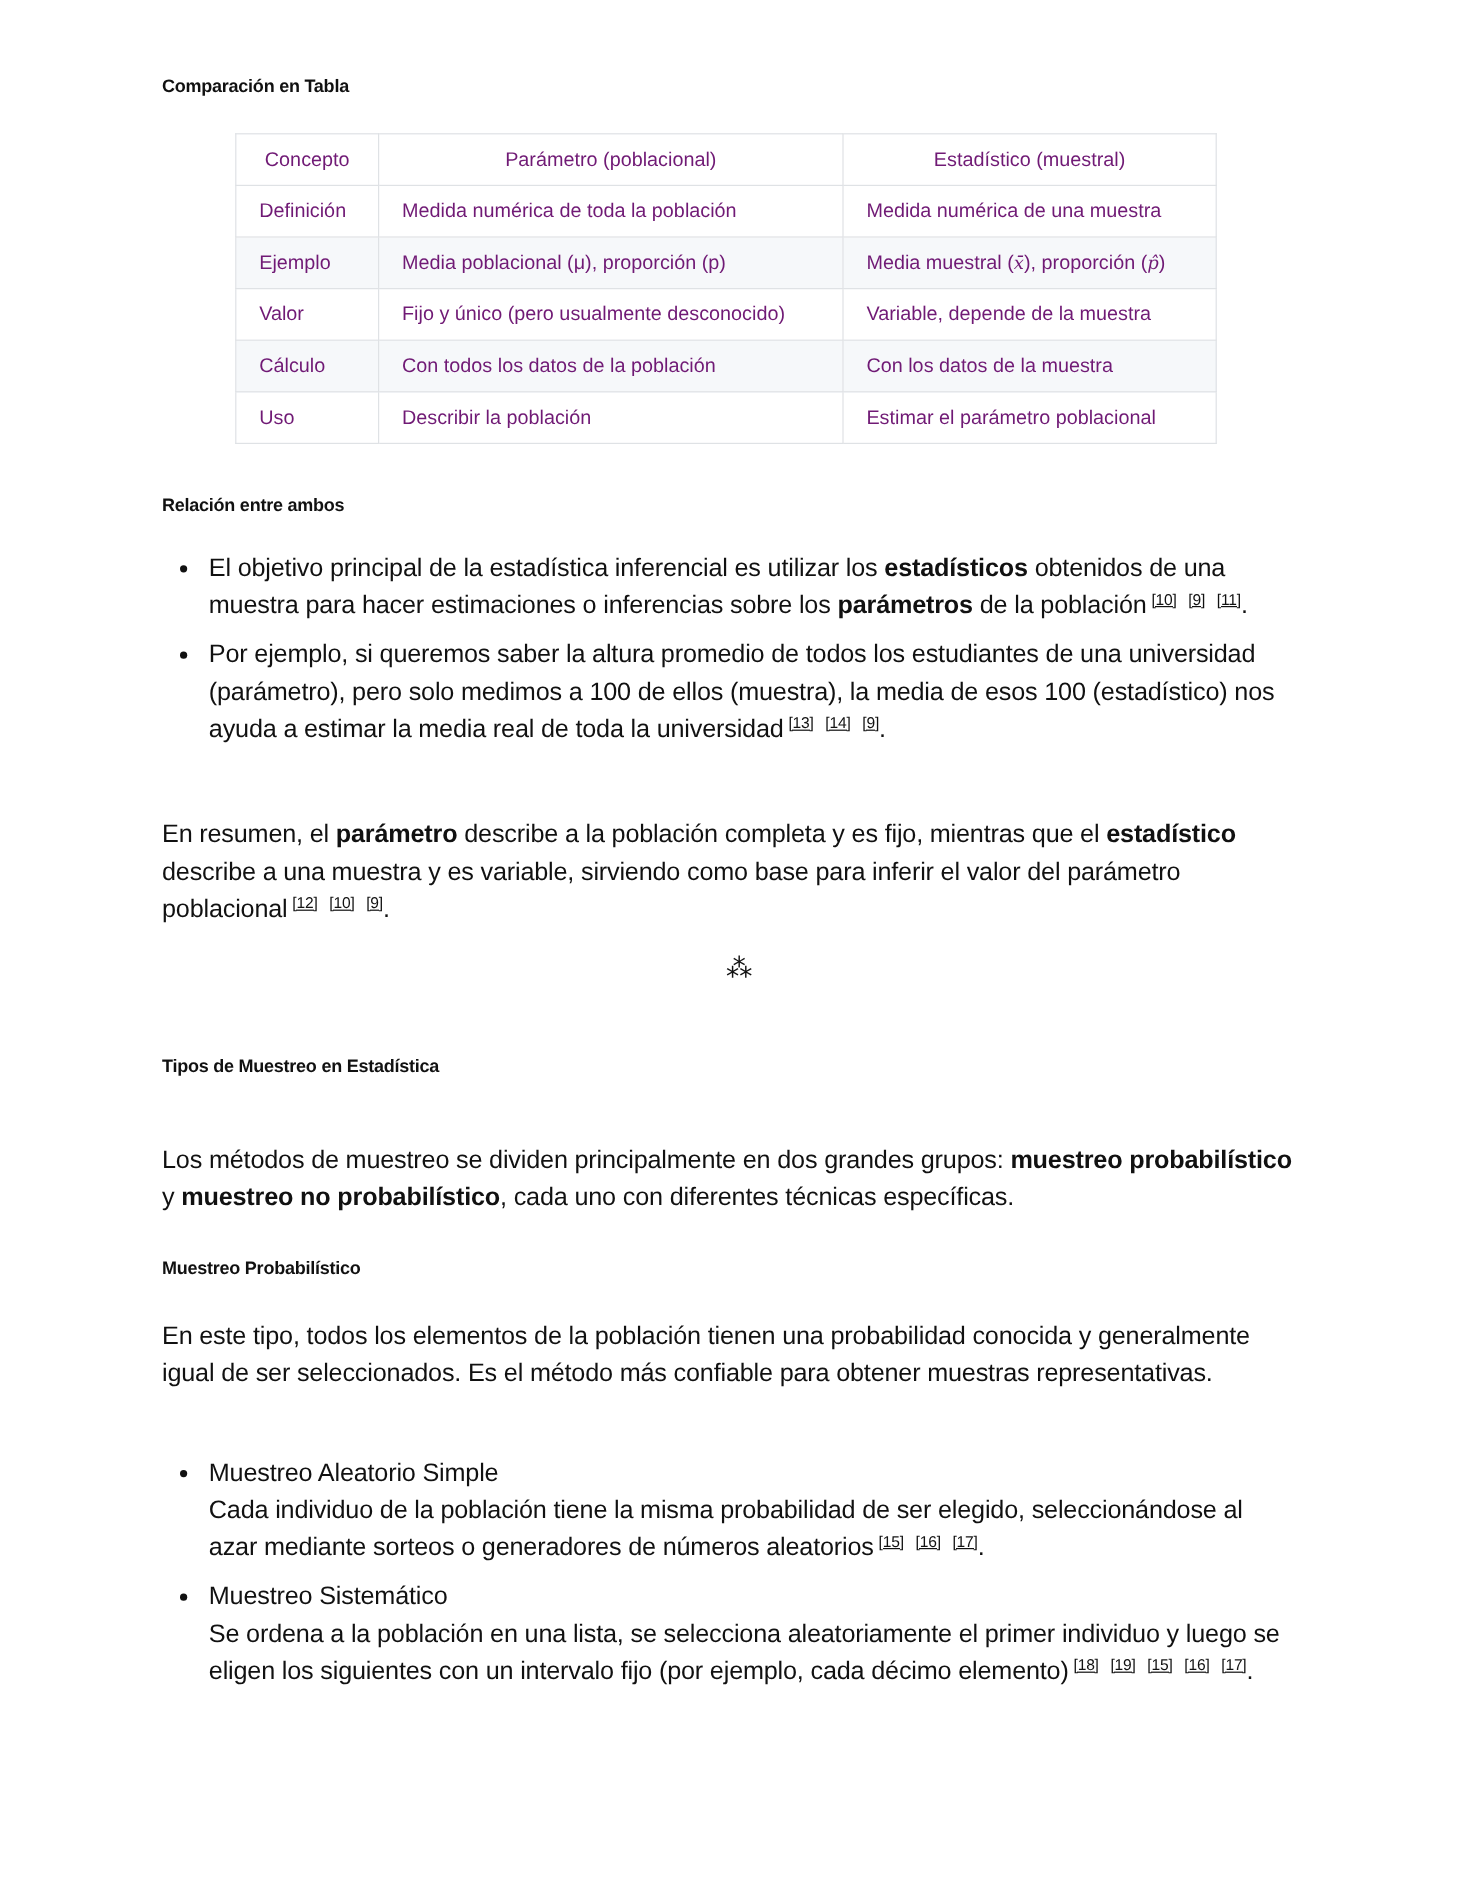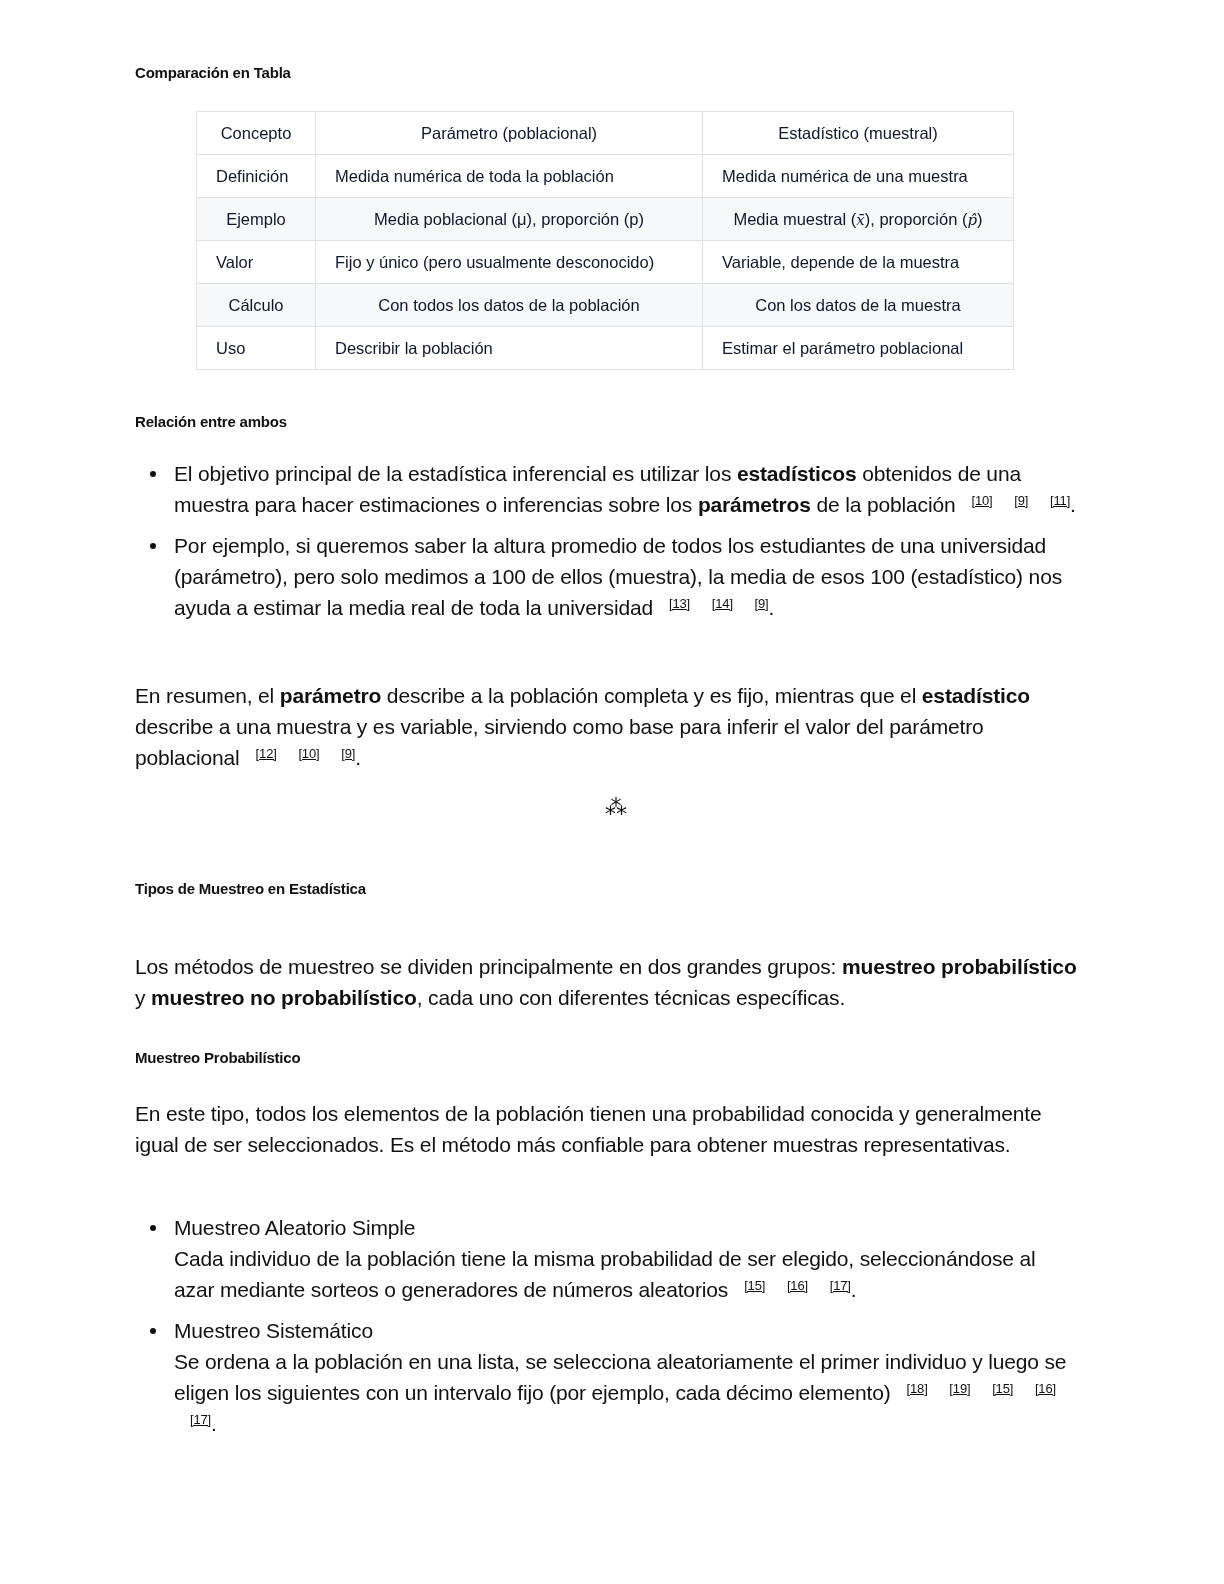--- a/index.html
+++ b/index.html
@@ -10,45 +10,45 @@
   }
   .page { position: absolute; left: 135px; top: 0; width: 945px; }
   h2 {
     font-family: "Liberation Sans", sans-serif;
     font-size: 15px; font-weight: bold; margin: 0; color: #111;
     letter-spacing: -0.2px;
   }
   .h-compar { position: absolute; top: 64px; }
   table {
     position: absolute; top: 111px; left: 61px;
-    border-collapse: collapse; font-size: 16.5px; color: #0f172a;
+    border-collapse: collapse; font-size: 16.5px; color: #701a75;
   }
   td, th {
     border: 1.5px solid #dfe2e5; padding: 0 19px; height: 42px;
     font-weight: normal; text-align: left; white-space: nowrap;
   }
   th { text-align: center; }
   th.c0 { width: 82px; padding: 0 18px; }
   th.c1 { width: 348px; }
   th.c2 { width: 272px; }
-  tr.alt td { background: #f6f8fa; text-align: center; }
+  tr.alt td { background: #f6f8fa; }
   .math { font-family: "DejaVu Serif", serif; font-style: italic; font-size: 15px; }
   .h-rel { position: absolute; top: 413px; }
   .para { font-size: 21px; line-height: 31px; margin: 0; letter-spacing: -0.15px; }
   ul { margin: 0; padding: 0; list-style: none; }
   li { position: relative; padding-left: 39px; }
   li::before {
     content: ""; position: absolute; left: 15px; top: 13px;
     width: 6px; height: 6px; background: #111; border-radius: 50%;
   }
   .rel-list { position: absolute; top: 458px; width: 945px; }
   .rel-list li + li { margin-top: 10px; }
   sup.cite {
     font-size: 13px; vertical-align: 7px; line-height: 0;
-    text-decoration: underline; margin-left: 16px; cursor: pointer;
+    text-decoration: underline; margin-left: 4px; cursor: pointer;
   }
   .summary { position: absolute; top: 680px; width: 945px; }
   .separator { position: absolute; top: 796px; left: 470px; font-size: 22px; line-height: 22px; }
   .h-tipos { position: absolute; top: 880px; }
   .tipos-p { position: absolute; top: 929px; width: 945px; margin-top: 22px; }
   .h-prob { position: absolute; top: 1049px; }
   .prob-p { position: absolute; top: 1098px; width: 945px; }
   .prob-list { position: absolute; top: 1212px; width: 945px; }
   .prob-list li + li { margin-top: 10px; }
   .prob-list .item-title { font-weight: normal; display: block; }

